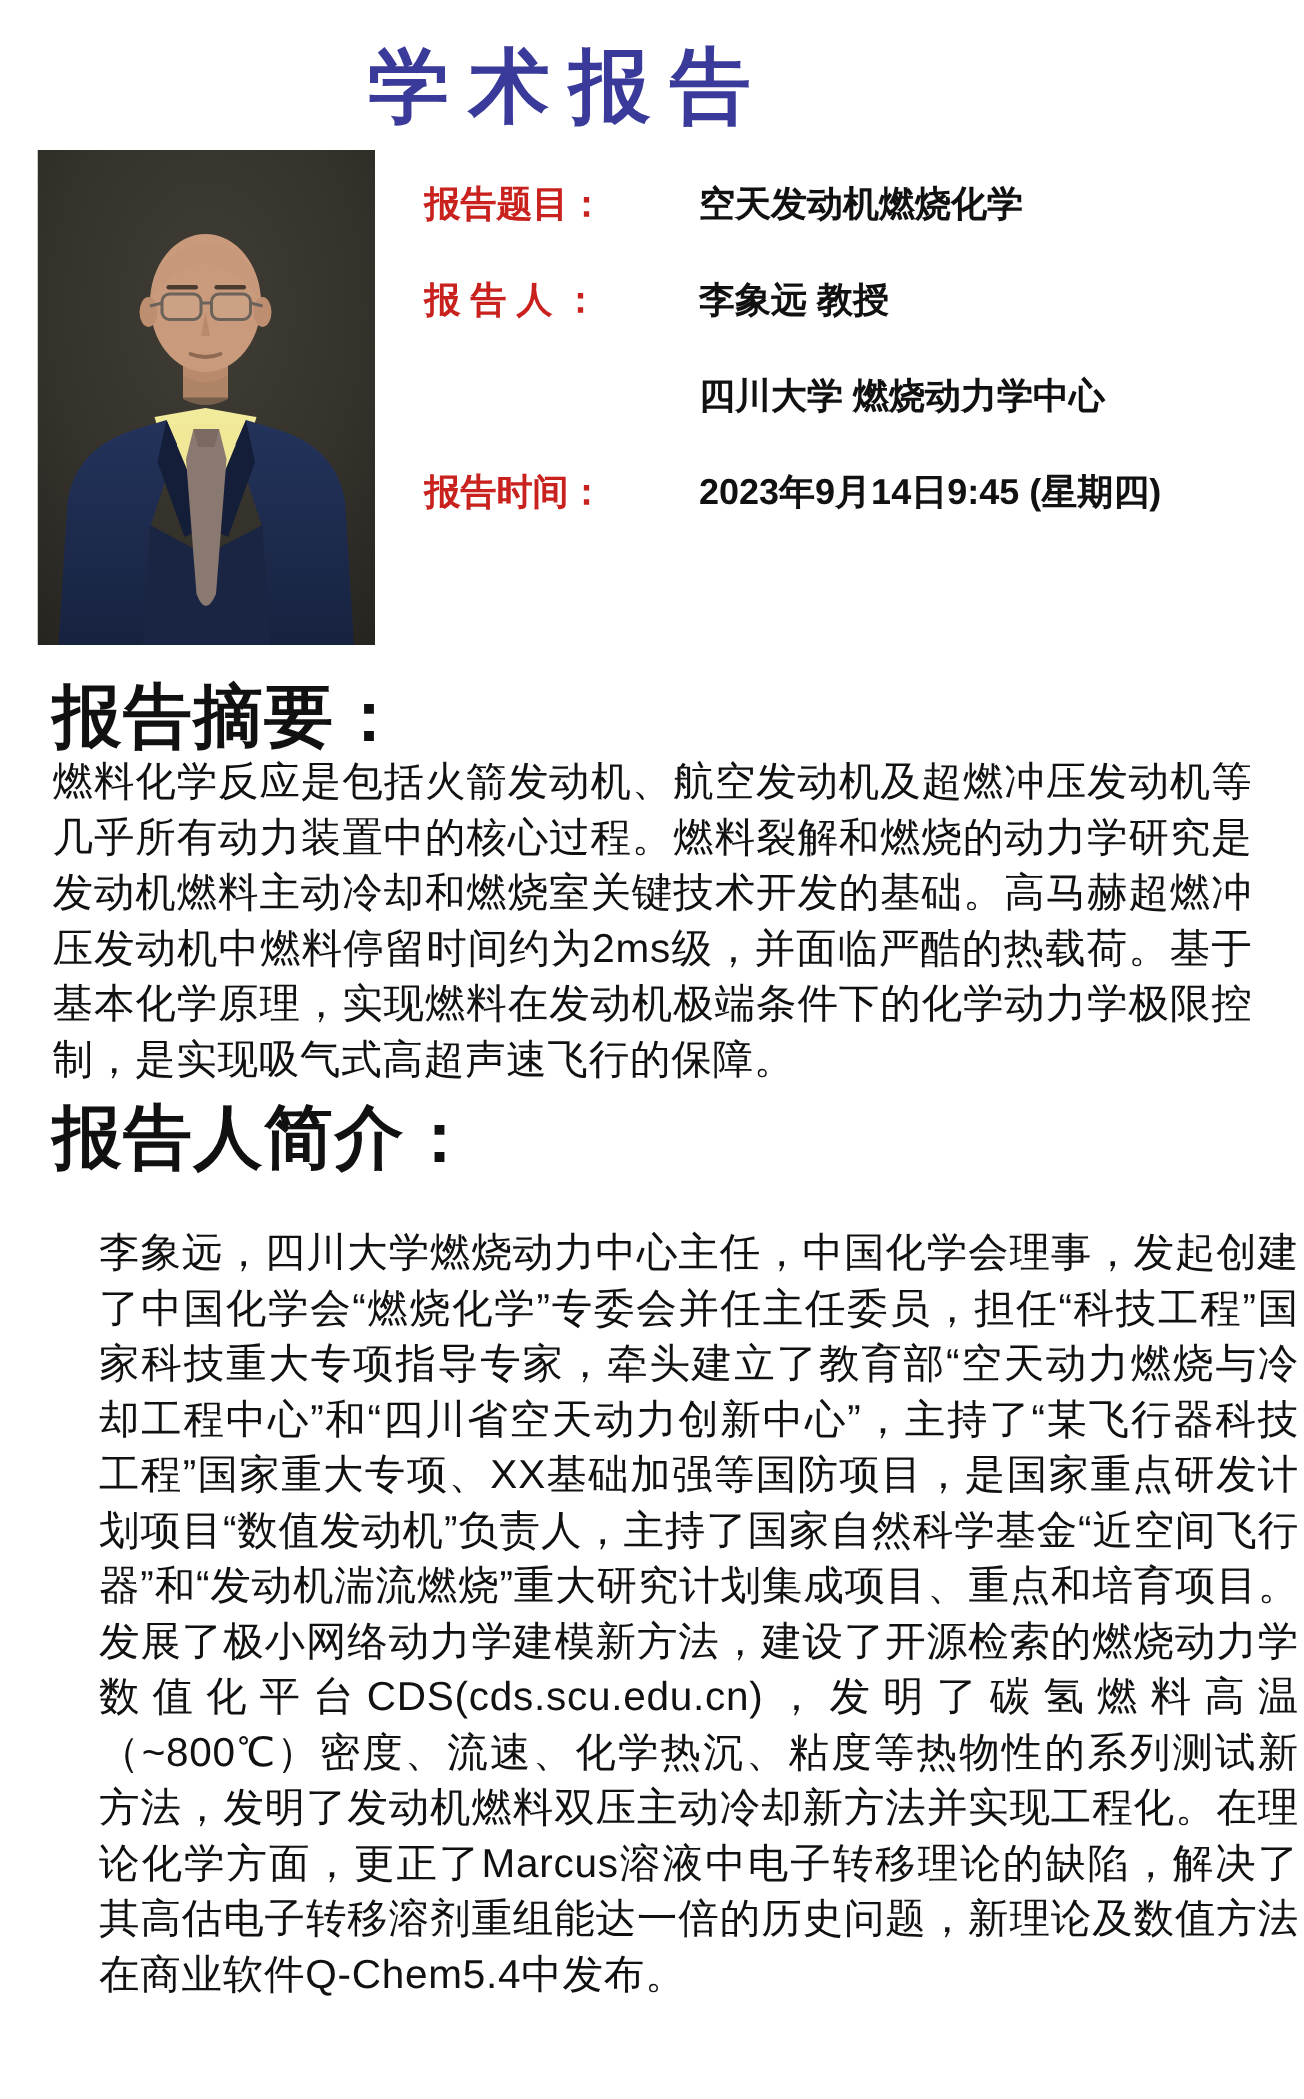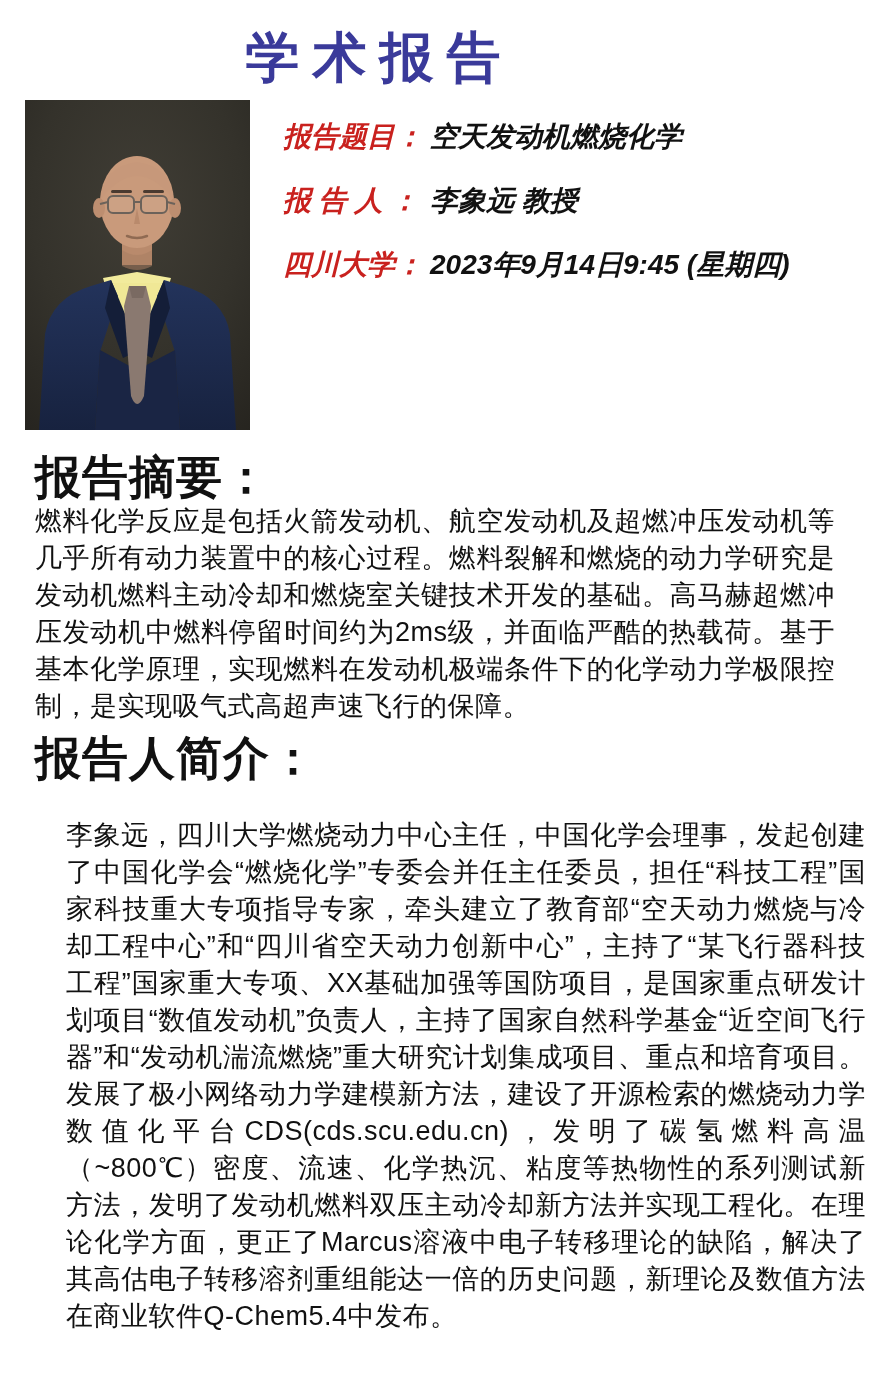--- a/index.html
+++ b/index.html
@@ -22,30 +22,31 @@
   .photo-frame{
     position:absolute;left:25px;top:100px;width:225px;height:330px;
   }
   .photo-frame svg{display:block;width:100%;height:100%;}
   .info-block{
     position:absolute;left:283px;top:122px;width:560px;
   }
   .info-row{
     display:flex;align-items:flex-start;
     margin-bottom:35px;
-    font-size:28px;font-weight:bold;line-height:29px;font-style:italic;
+    font-size:24px;font-weight:bold;line-height:29px;
   }
   .info-label{
     width:147px;flex:0 0 147px;
     color:var(--label-red);
     white-space:pre;
   }
   .info-value{
     color:var(--text-black);
     white-space:nowrap;
+    margin-left:36px;
   }
   .section-heading{
     position:absolute;left:35px;margin:0;
     font-size:46px;font-weight:900;letter-spacing:1px;
     color:var(--text-black);
   }
   #abstract-heading{top:447px;}
   #bio-heading{top:728px;}
   .body-para{
     position:absolute;left:35px;width:800px;margin:0;
@@ -119,21 +120,25 @@
 <div class="info-block">
   <div class="info-row">
     <span class="info-label">报告题目：</span>
     <span class="info-value">空天发动机燃烧化学</span>
   </div>
   <div class="info-row">
     <span class="info-label">报 告 人 ：</span>
     <span class="info-value">李象远 教授</span>
   </div>
   <div class="info-row">
-    <span class="info-label">四川大学：</span>
+    <span class="info-label"></span>
+    <span class="info-value">四川大学 燃烧动力学中心</span>
+  </div>
+  <div class="info-row">
+    <span class="info-label">报告时间：</span>
     <span class="info-value">2023年9月14日9:45 (星期四)</span>
   </div>
 </div>
 
 <h2 class="section-heading" id="abstract-heading">报告摘要：</h2>
 <p class="body-para" id="abstract-body">燃料化学反应是包括火箭发动机、航空发动机及超燃冲压发动机等几乎所有动力装置中的核心过程。燃料裂解和燃烧的动力学研究是发动机燃料主动冷却和燃烧室关键技术开发的基础。高马赫超燃冲压发动机中燃料停留时间约为2ms级，并面临严酷的热载荷。基于基本化学原理，实现燃料在发动机极端条件下的化学动力学极限控制，是实现吸气式高超声速飞行的保障。</p>
 
 <h2 class="section-heading" id="bio-heading">报告人简介：</h2>
 <p class="body-para" id="bio-body">李象远，四川大学燃烧动力中心主任，中国化学会理事，发起创建了中国化学会“燃烧化学”专委会并任主任委员，担任“科技工程”国家科技重大专项指导专家，牵头建立了教育部“空天动力燃烧与冷却工程中心”和“四川省空天动力创新中心”，主持了“某飞行器科技工程”国家重大专项、XX基础加强等国防项目，是国家重点研发计划项目“数值发动机”负责人，主持了国家自然科学基金“近空间飞行器”和“发动机湍流燃烧”重大研究计划集成项目、重点和培育项目。发展了极小网络动力学建模新方法，建设了开源检索的燃烧动力学数值化平台CDS(cds.scu.edu.cn)，发明了碳氢燃料高温（~800℃）密度、流速、化学热沉、粘度等热物性的系列测试新方法，发明了发动机燃料双压主动冷却新方法并实现工程化。在理论化学方面，更正了Marcus溶液中电子转移理论的缺陷，解决了其高估电子转移溶剂重组能达一倍的历史问题，新理论及数值方法在商业软件Q-Chem5.4中发布。</p>
 

